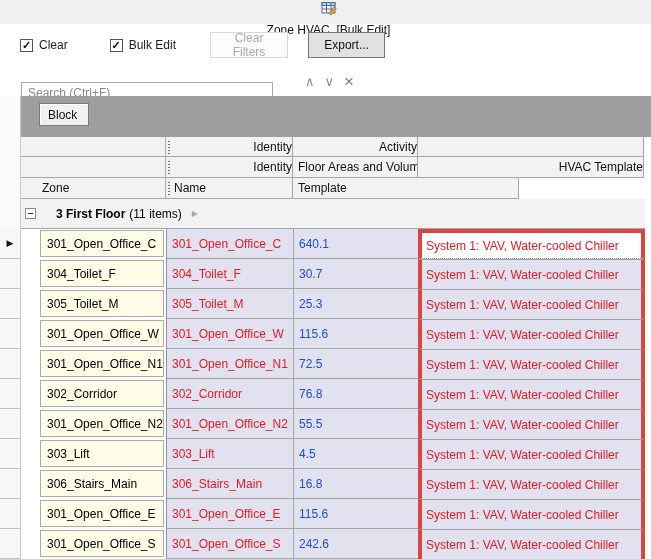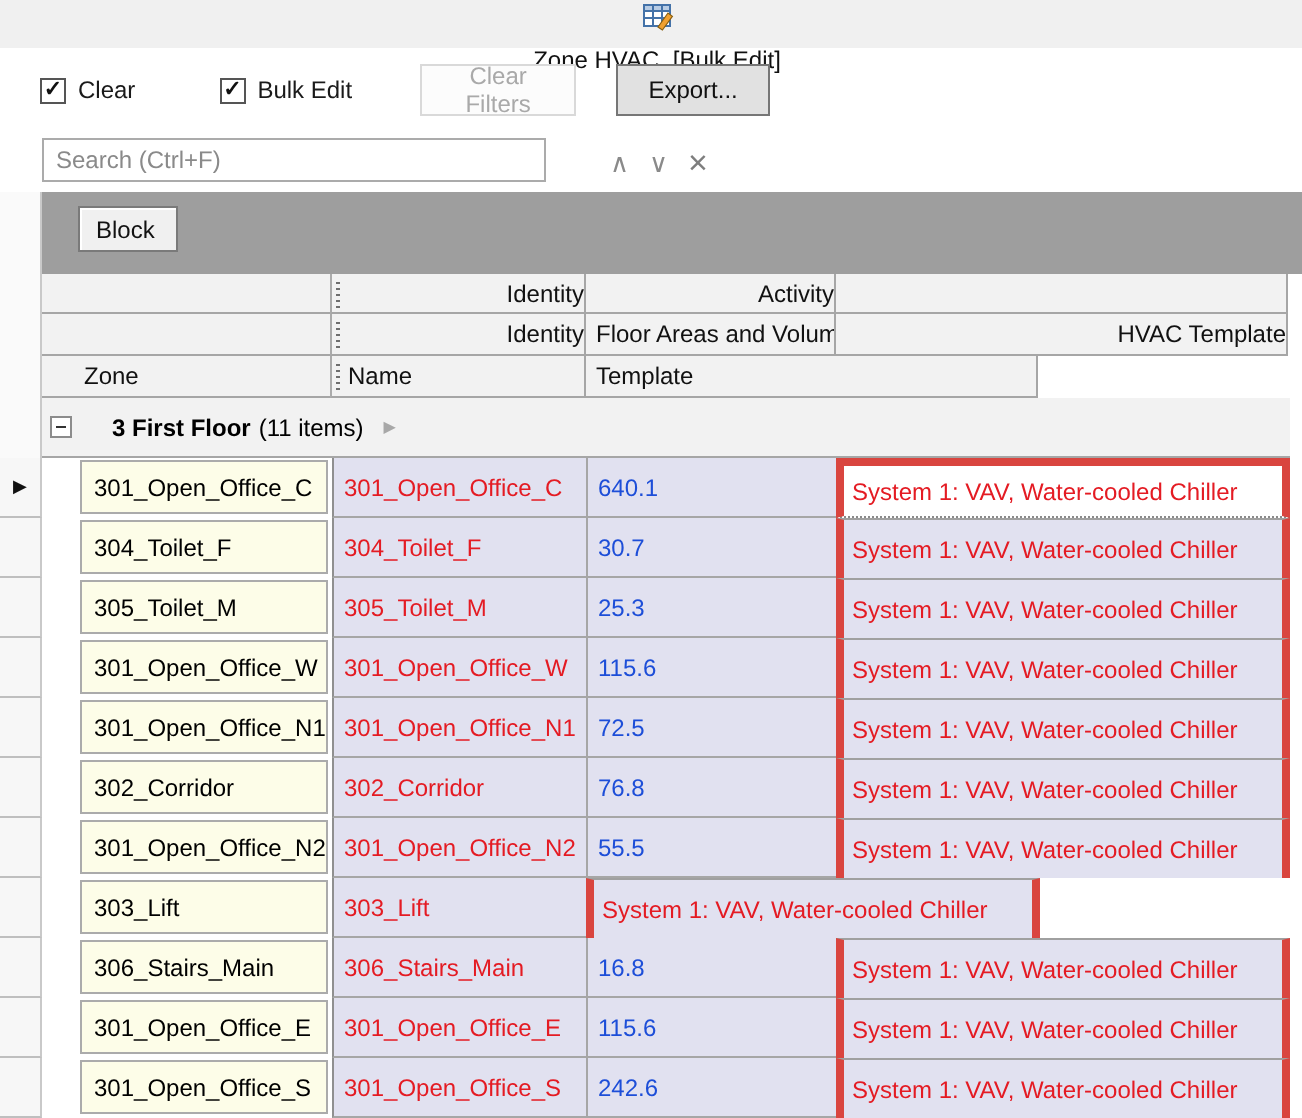--- a/index.html
+++ b/index.html
@@ -28,21 +28,21 @@
   .btn-clear { width:78px; margin-left:34px; background:#FCFCFC; border:1px solid #D9D9D9; color:#A9A9A9; }
   .btn-export { width:77px; margin-left:20px; background:#E1E1E1; border:1px solid #767676; color:#111; }
 
   
   .left-rail { position:absolute; left:0; top:66px; width:21px; height:163px;
     background:#FAFAFA; border-right:1px solid #C9C9C9; }
 
   
   .searchrow { position:relative; height:30px; background:#fff; }
   .search-input {
-    position:absolute; left:21px; top:3px; width:252px; height:22px;
+    position:absolute; left:21px; top:16px; width:252px; height:22px;
     border:1px solid #ABABAB; padding:0 6px; font-family:"Liberation Sans",sans-serif;
     font-size:12px; color:#222; outline:none;
   }
   .search-input::placeholder { color:#8A8A8A; }
   .search-icons { position:absolute; left:305px; top:0; height:30px; display:flex; align-items:center; gap:10px; }
   .sicon { color:#8A8A8A; font-size:13px; line-height:1; cursor:default; }
   .sicon.close { font-size:17px; color:#7E7E7E; }
 
   
   .grayband { position:relative; height:41px; }
@@ -278,20 +278,21 @@
     <div class="cell tmpl-cell">System 1: VAV, Water-cooled Chiller</div>
   </div>
       <div class="data-row">
     <div class="gutter">
       <span class="row-arrow">▶</span>
     </div>
     <div class="indent"></div>
     <div class="zone-box">303_Lift</div>
     <div class="zgap"></div>
     <div class="cell name-cell">303_Lift</div>
+    <div class="cell floor-cell">4.5</div>
     <div class="cell tmpl-cell">System 1: VAV, Water-cooled Chiller</div>
   </div>
       <div class="data-row">
     <div class="gutter">
       <span class="row-arrow">▶</span>
     </div>
     <div class="indent"></div>
     <div class="zone-box">306_Stairs_Main</div>
     <div class="zgap"></div>
     <div class="cell name-cell">306_Stairs_Main</div>

